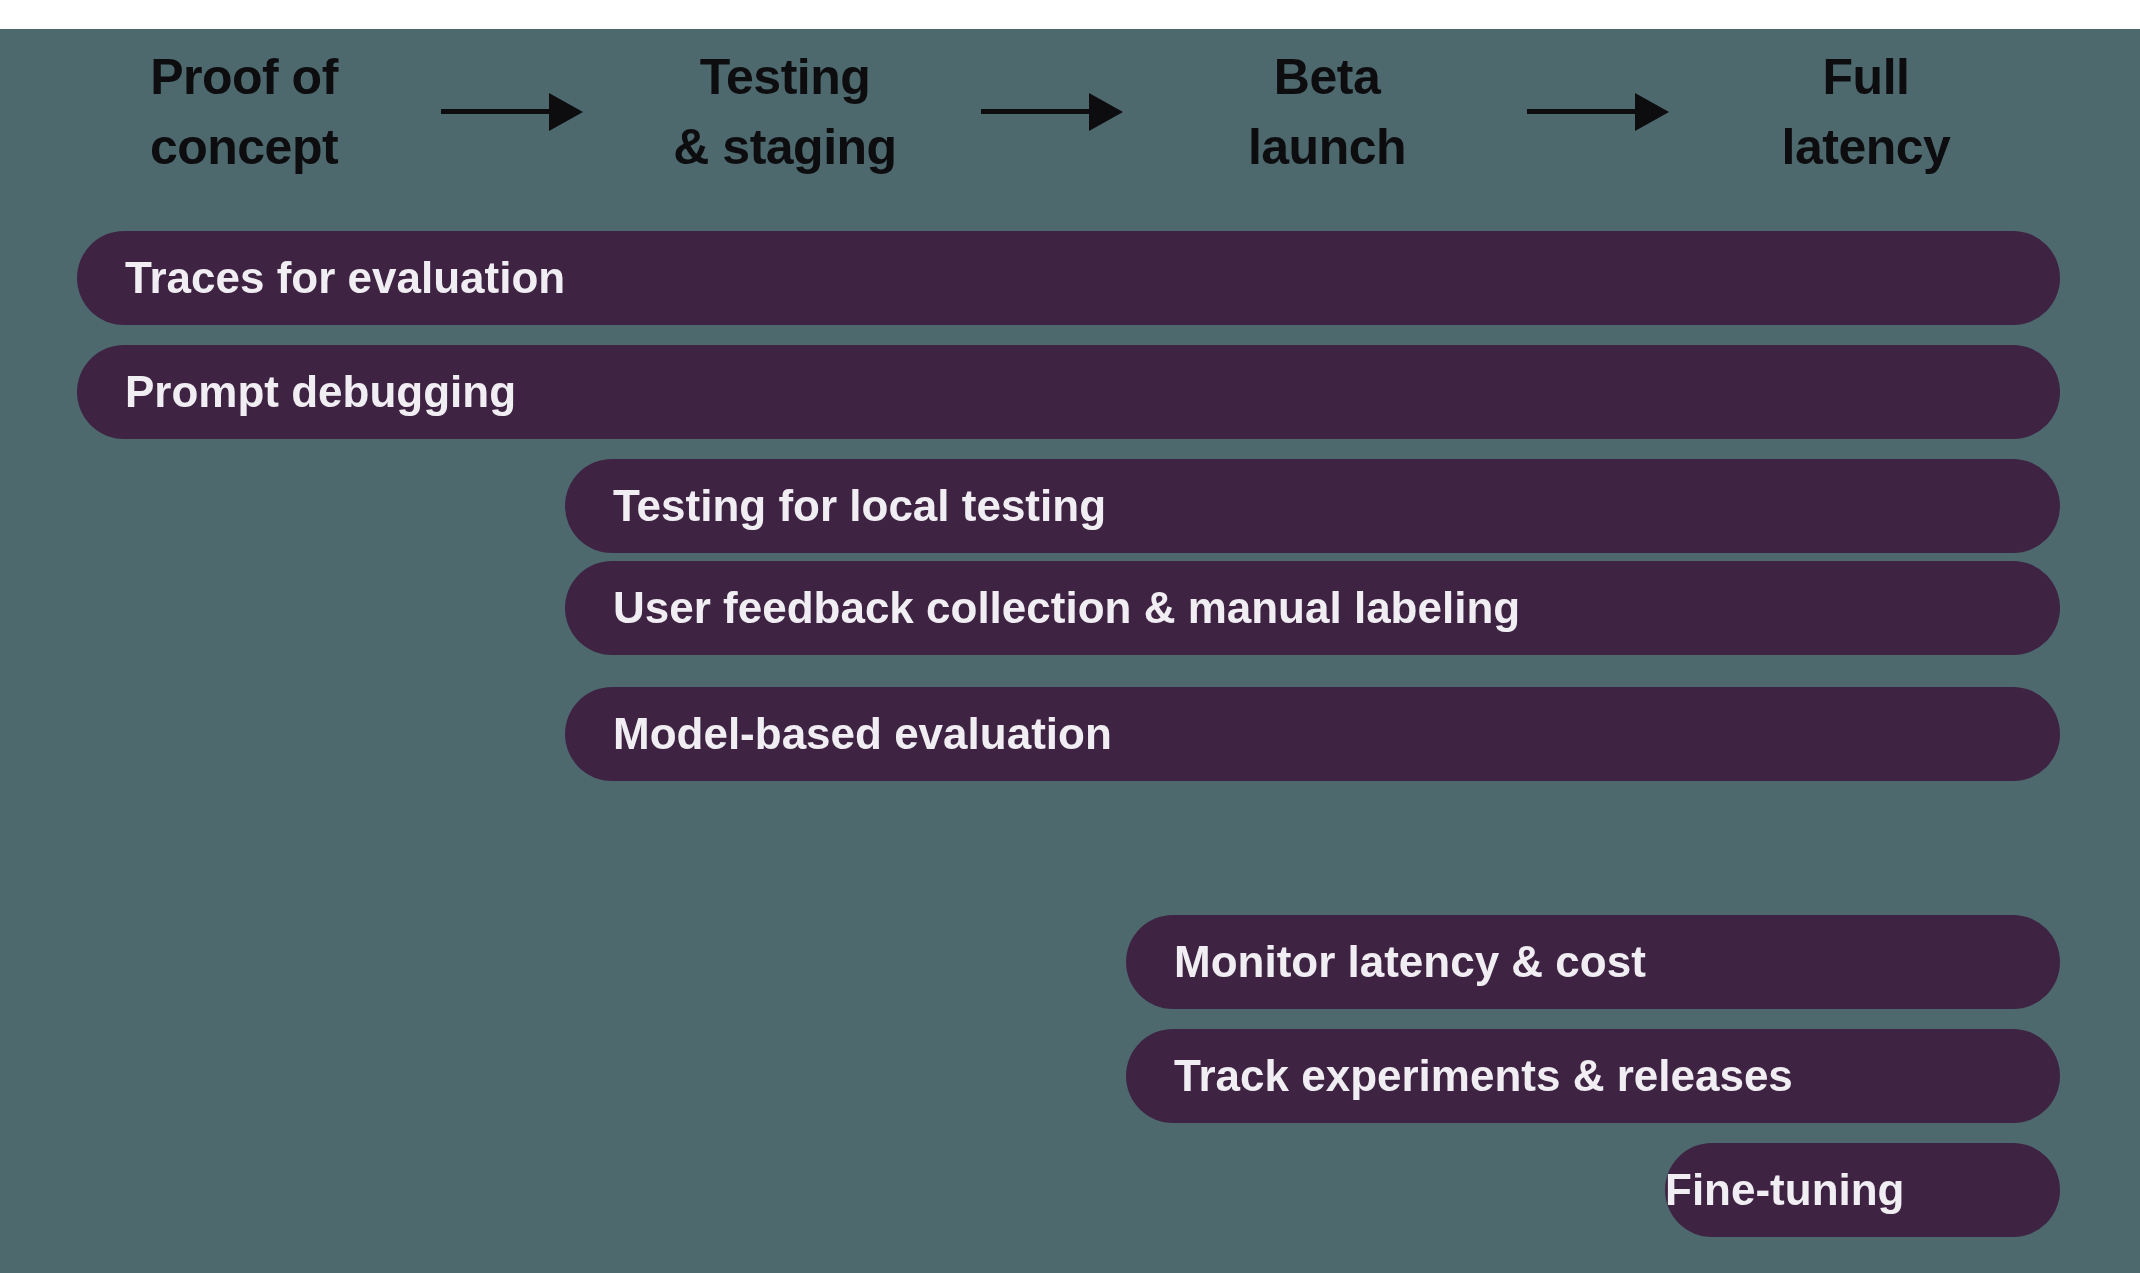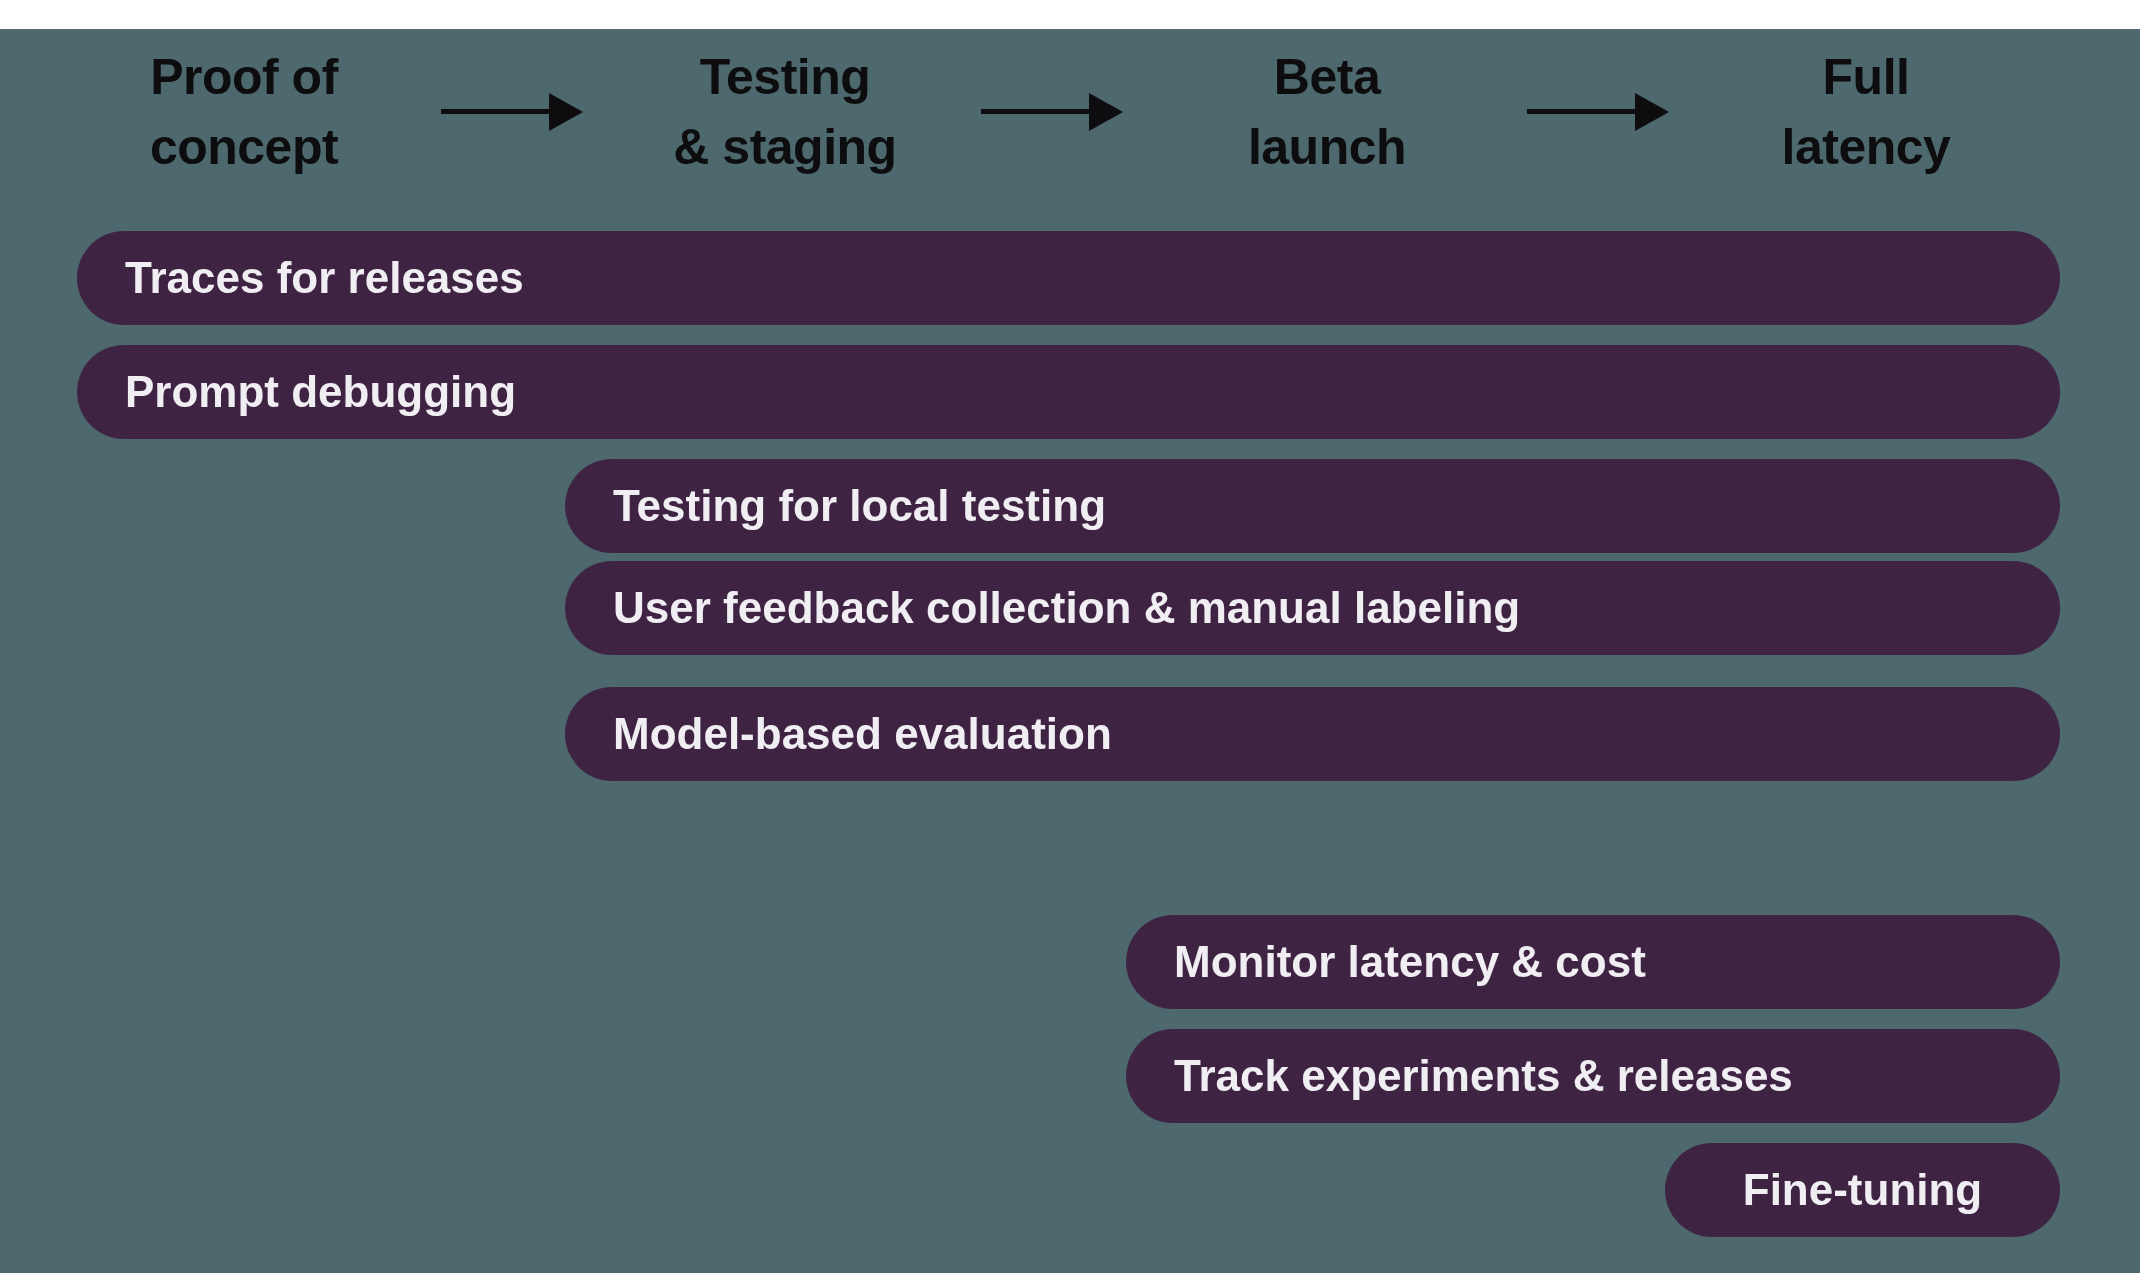--- a/index.html
+++ b/index.html
@@ -63,42 +63,41 @@
     color: var(--bar-text, #f1eef3);
     font-size: 44px;
     font-weight: 700;
     line-height: 94px;
     padding-left: 48px;
     white-space: nowrap;
     overflow: hidden;
   }
   .bar.center {
     padding-left: 0;
-    text-align: center;
   }
 </style>
 </head>
 <body>
 
 <div class="canvas">
 
   <div class="stage" style="left:244px">Proof of
 concept</div>
   <div class="stage" style="left:1327px">Beta
 launch</div>
   <div class="stage" style="left:785px">Testing
 &amp; staging</div>
   <div class="stage" style="left:1866px">Full
 latency</div>
 
   <div class="flow-arrow" style="left:441px"></div>
   <div class="flow-arrow" style="left:981px"></div>
   <div class="flow-arrow" style="left:1527px"></div>
 
-  <div class="bar" style="top:202px;  left:77px;   width:1983px">Traces for releases</div>
+  <div class="bar" style="top:202px;  left:77px;   width:1983px">Traces for evaluation</div>
   <div class="bar" style="top:316px;  left:77px;   width:1983px">Prompt debugging</div>
   <div class="bar" style="top:430px;  left:565px;  width:1495px">Testing for local testing</div>
   <div class="bar" style="top:532px;  left:565px;  width:1495px">User feedback collection &amp; manual labeling</div>
   <div class="bar" style="top:658px;  left:565px;  width:1495px">Model-based evaluation</div>
   <div class="bar" style="top:886px;  left:1126px; width:934px">Monitor latency &amp; cost</div>
   <div class="bar" style="top:1000px; left:1126px; width:934px">Track experiments &amp; releases</div>
   <div class="bar center" style="top:1114px; left:1665px; width:395px">Fine-tuning</div>
 
 </div>
 

